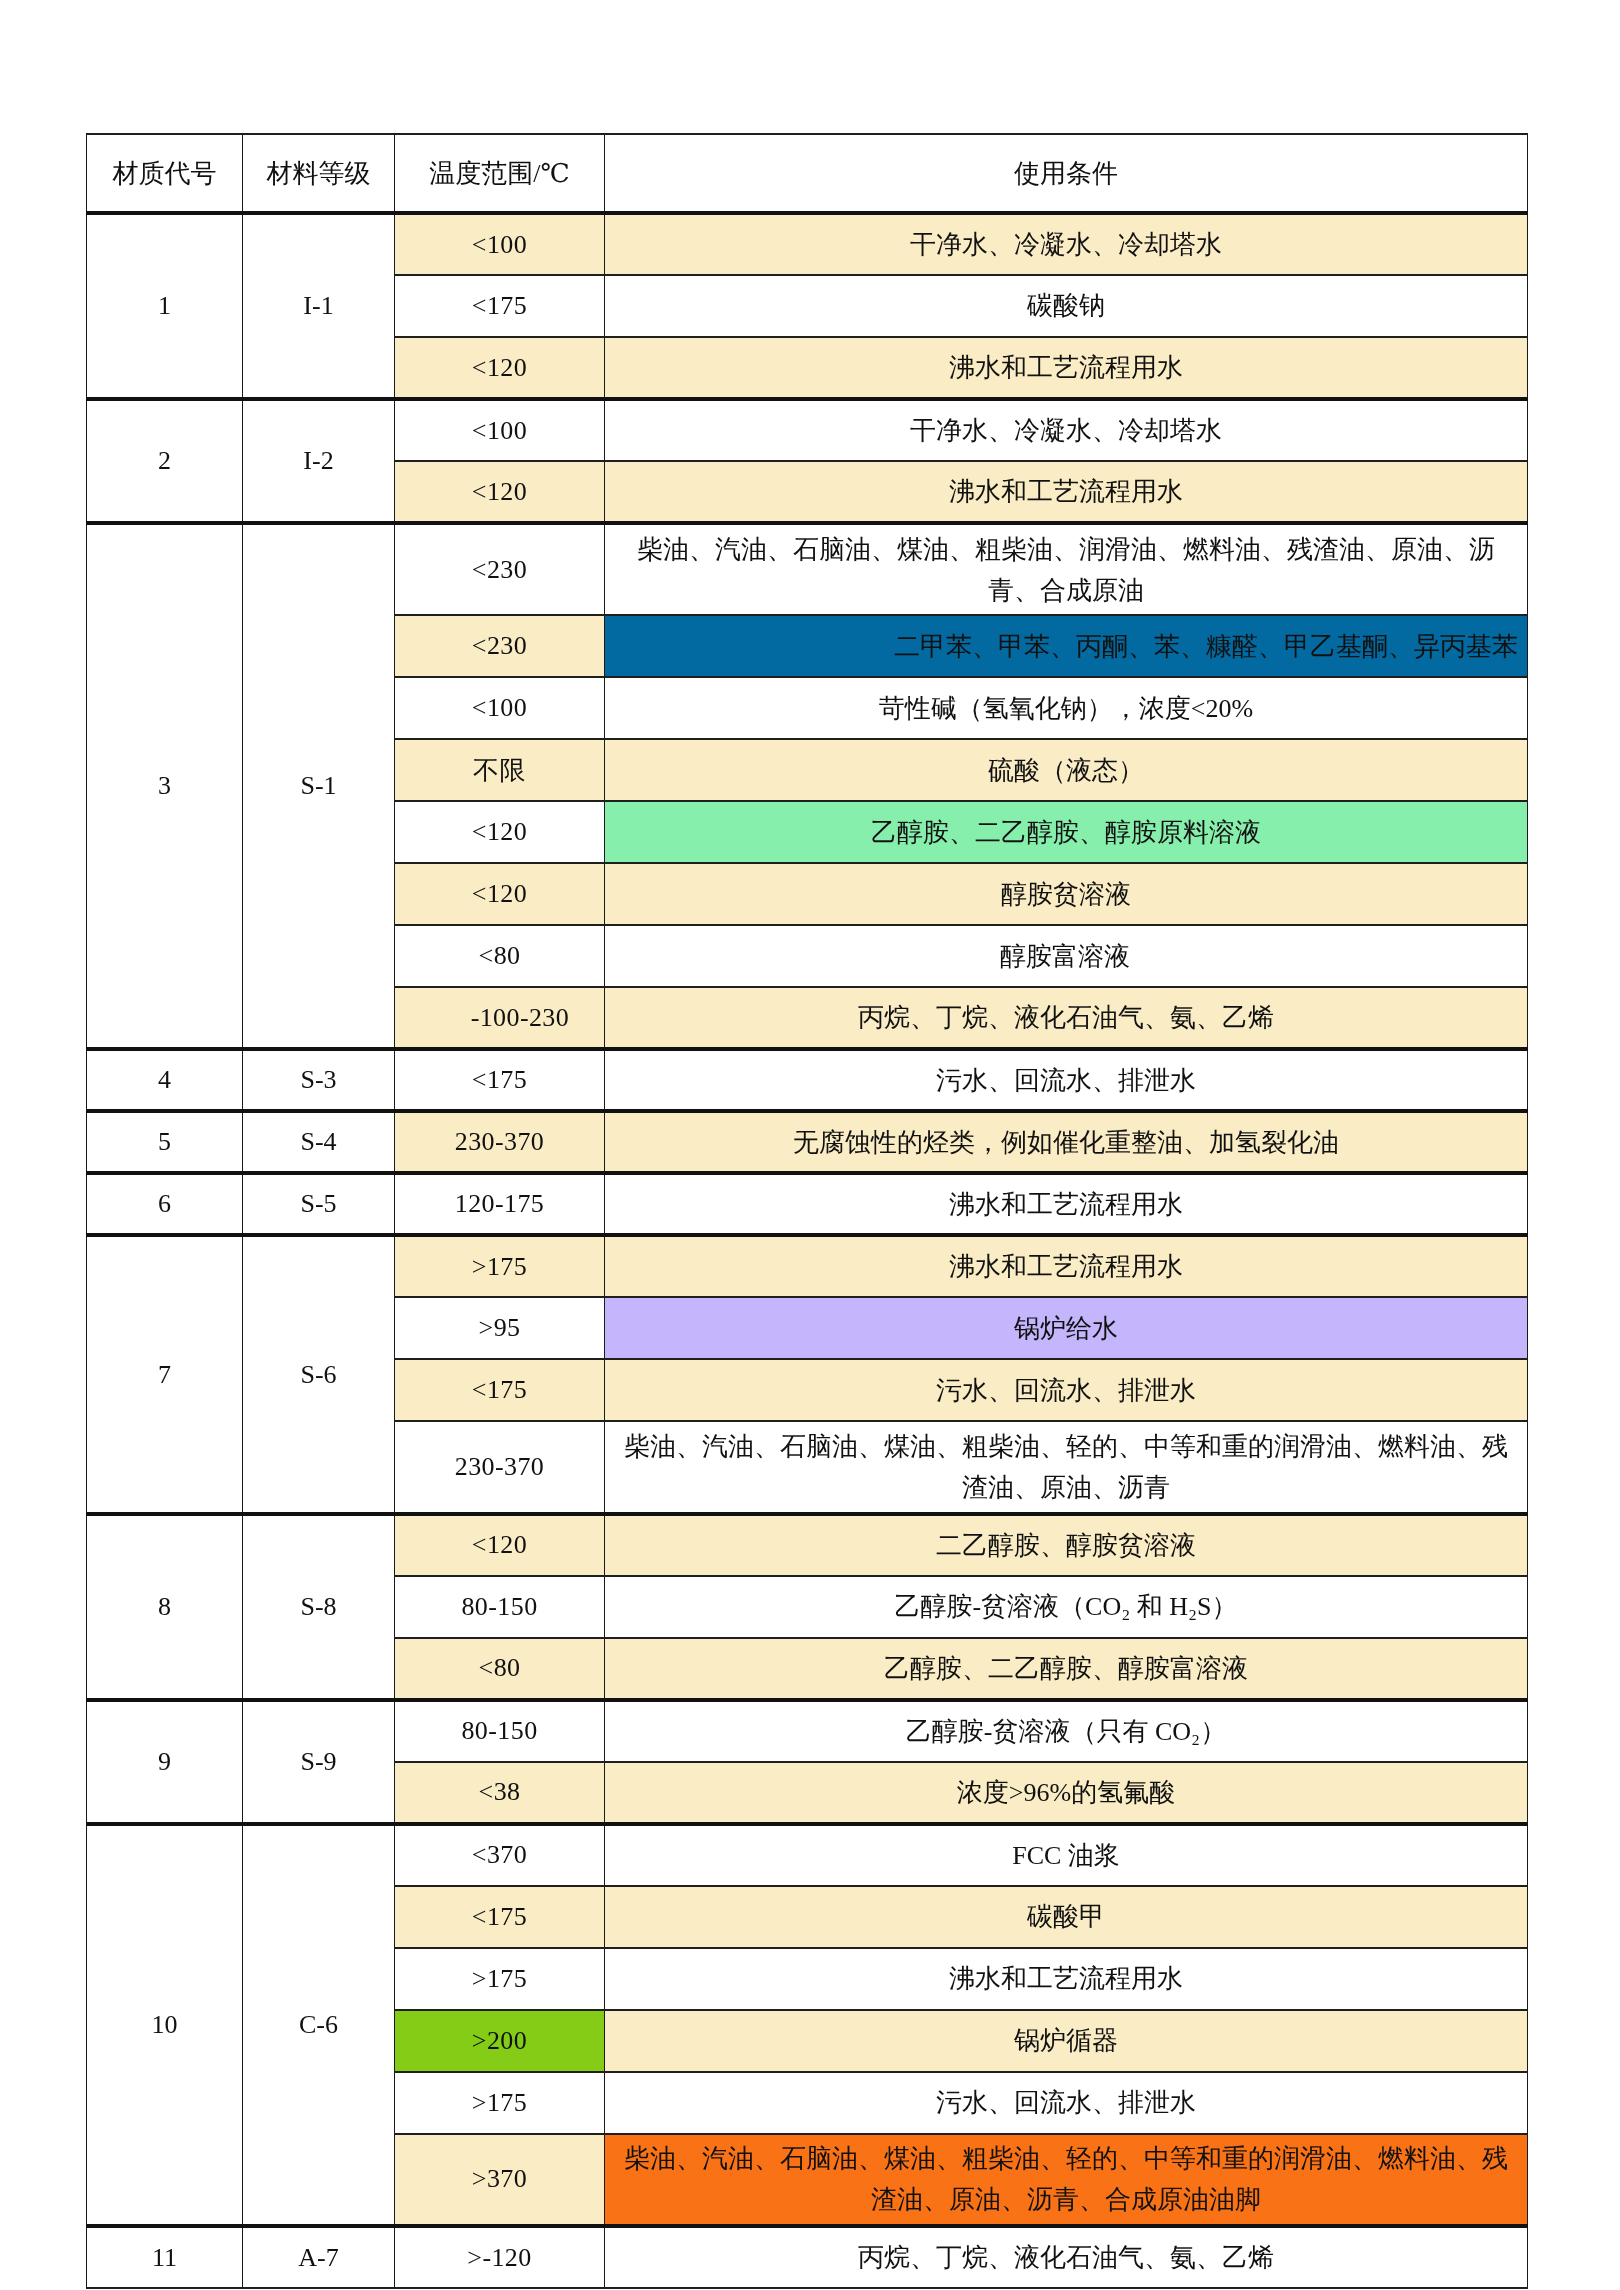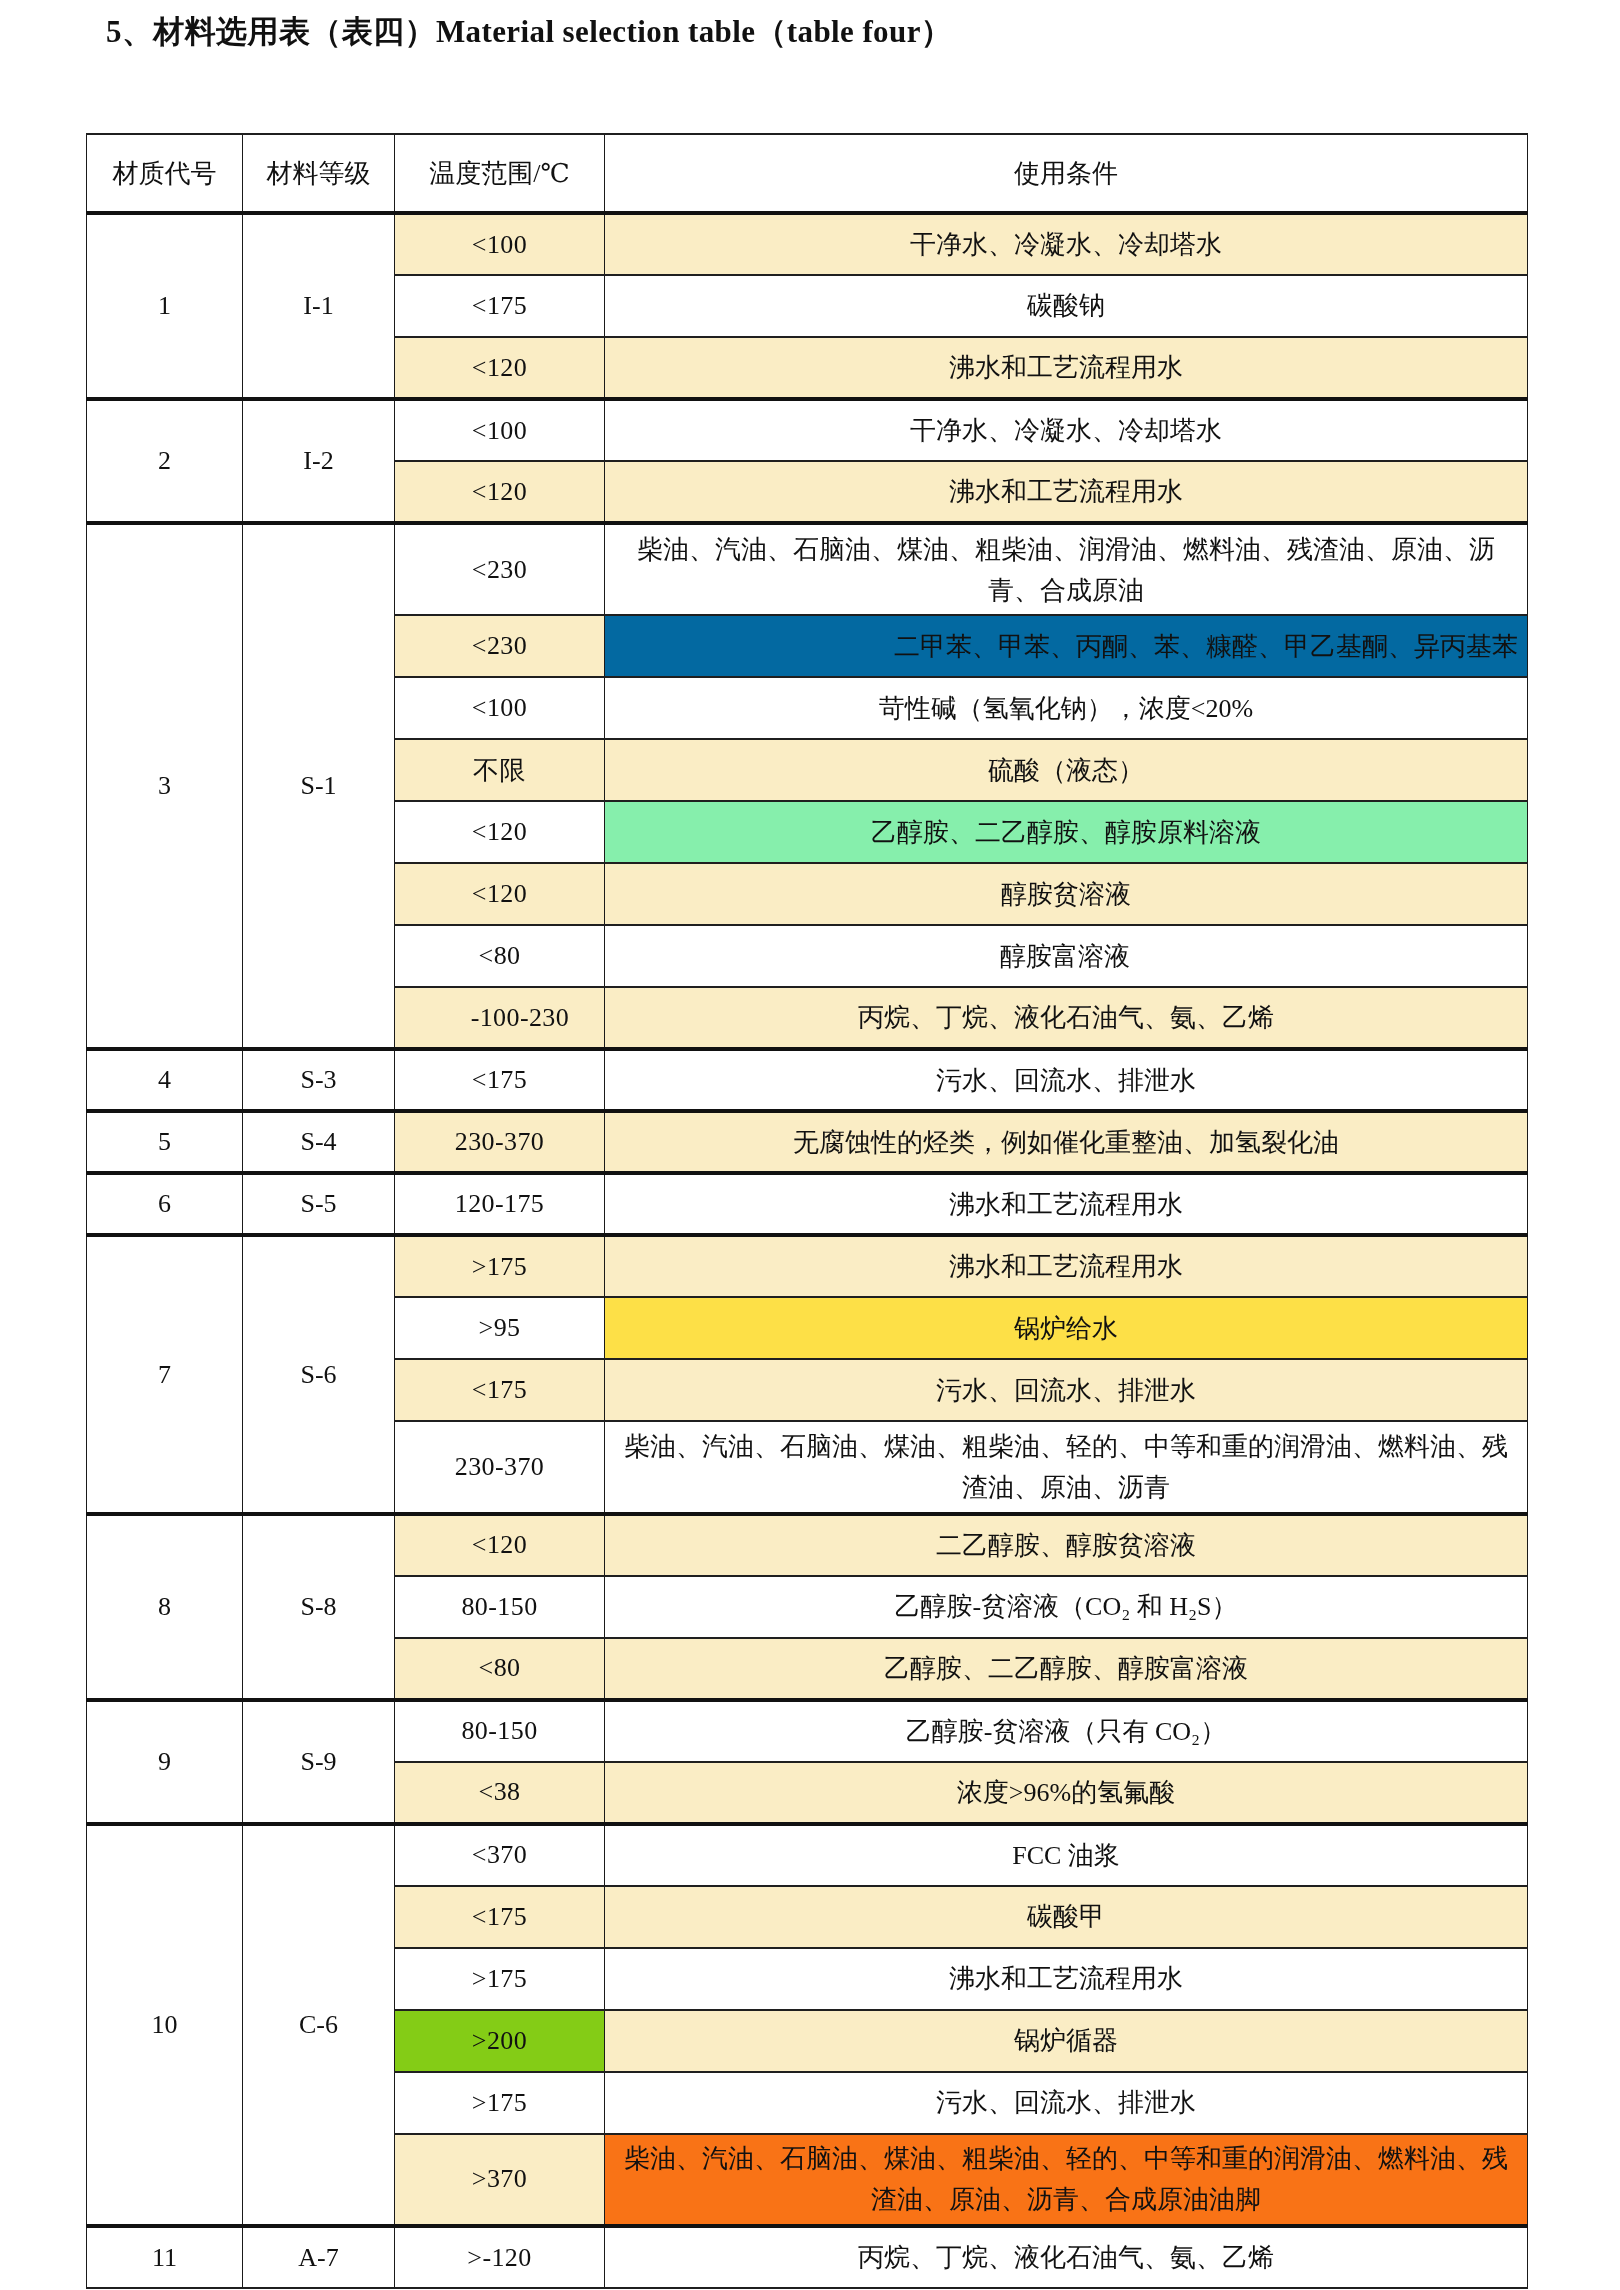--- a/index.html
+++ b/index.html
@@ -51,21 +51,20 @@
   .material-table thead th { border-bottom: 4.5px solid #111111; }
   .material-table tbody tr { height: 62px; }
   .material-table td.group-start { border-top: 4.5px solid #111111; }
   .material-table td.cond-cell { padding: 3.6px 9px; line-height: 1.58; margin-left: 21px; }
   .material-table td.temp-cell { letter-spacing: 0.4px; }
 </style>
 </head>
 <body>
 
 <div class="page">
-  <h1 class="doc-title">5、材料选用表（表四）Material selection table（table four）</h1>
 
   <table class="material-table">
     <colgroup>
       <col style="width:156px">
       <col style="width:152px">
       <col style="width:210px">
       <col style="width:923px">
     </colgroup>
     <thead>
       <tr>
@@ -153,21 +152,21 @@
           <td class="cond-cell group-start" style="background-color: rgb(255, 255, 255);">沸水和工艺流程用水</td>
         </tr>
         <tr>
           <td rowspan="4" class="code-cell group-start">7</td>
           <td rowspan="4" class="grade-cell group-start">S-6</td>
           <td class="temp-cell group-start" style="background-color: rgb(250, 237, 197);">&gt;175</td>
           <td class="cond-cell group-start" style="background-color: rgb(250, 237, 197);">沸水和工艺流程用水</td>
         </tr>
         <tr>
           <td class="temp-cell" style="background-color: rgb(255, 255, 255);">&gt;95</td>
-          <td class="cond-cell" style="background-color: #fde047;">锅炉给水</td>
+          <td class="cond-cell" style="background-color: #c4b5fd;">锅炉给水</td>
         </tr>
         <tr>
           <td class="temp-cell" style="background-color: rgb(250, 237, 197);">&lt;175</td>
           <td class="cond-cell" style="background-color: rgb(250, 237, 197);">污水、回流水、排泄水</td>
         </tr>
         <tr>
           <td class="temp-cell" style="background-color: rgb(255, 255, 255);">230-370</td>
           <td class="cond-cell" style="background-color: rgb(255, 255, 255);">柴油、汽油、石脑油、煤油、粗柴油、轻的、中等和重的润滑油、燃料油、残渣油、原油、沥青</td>
         </tr>
         <tr>

